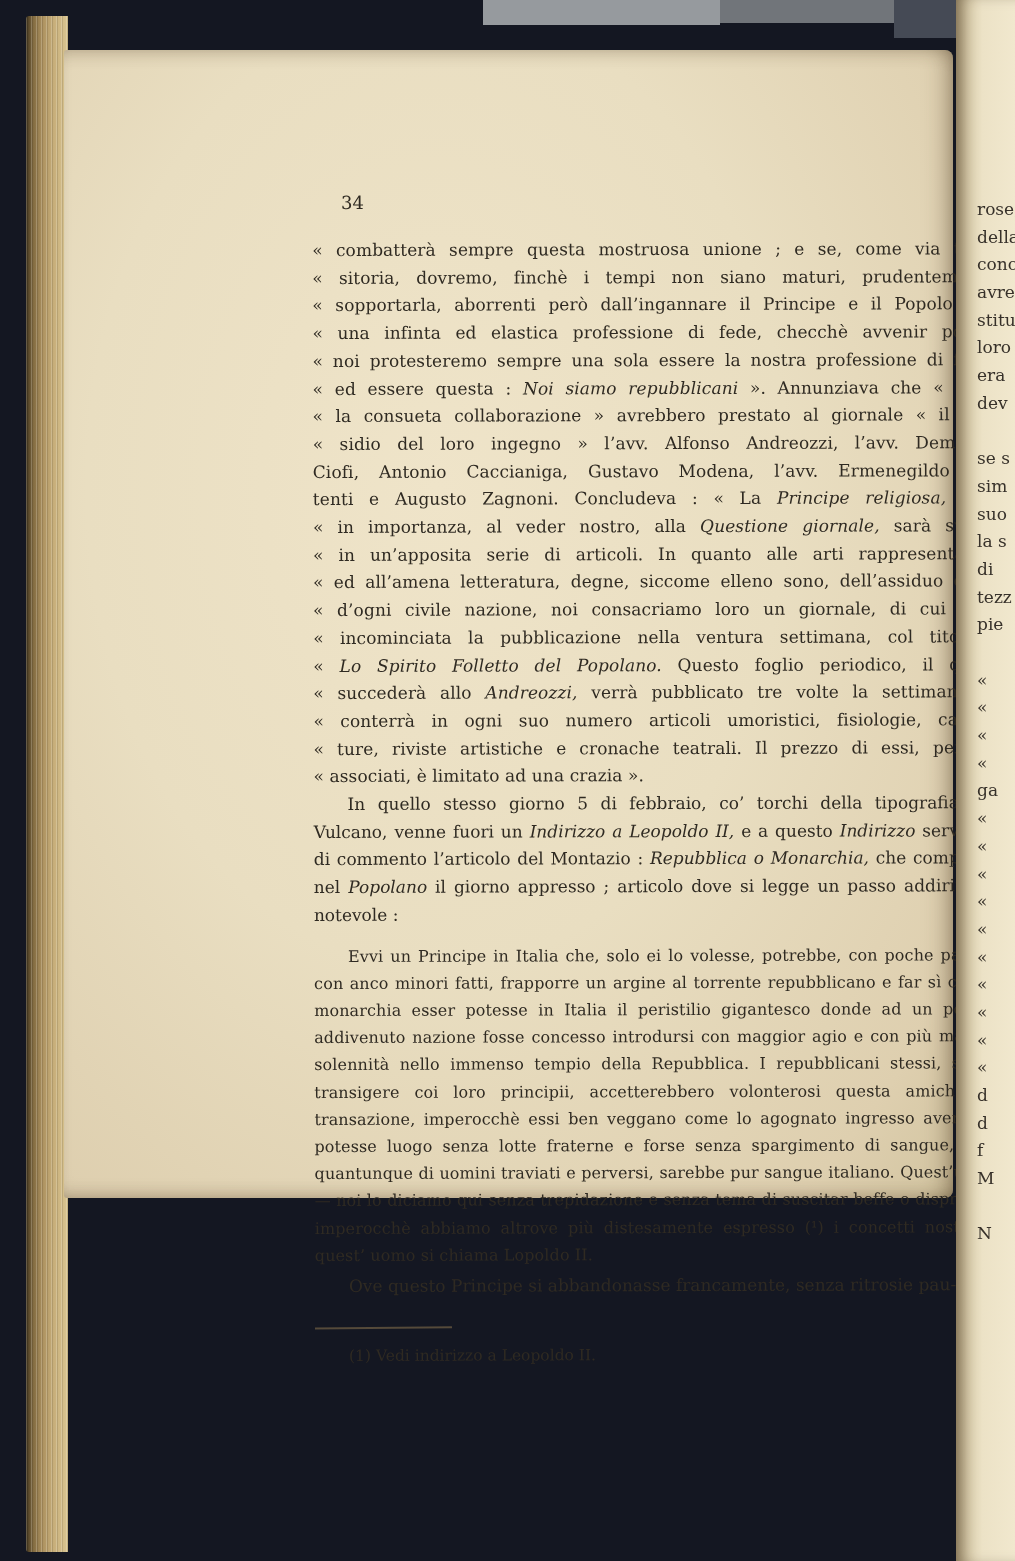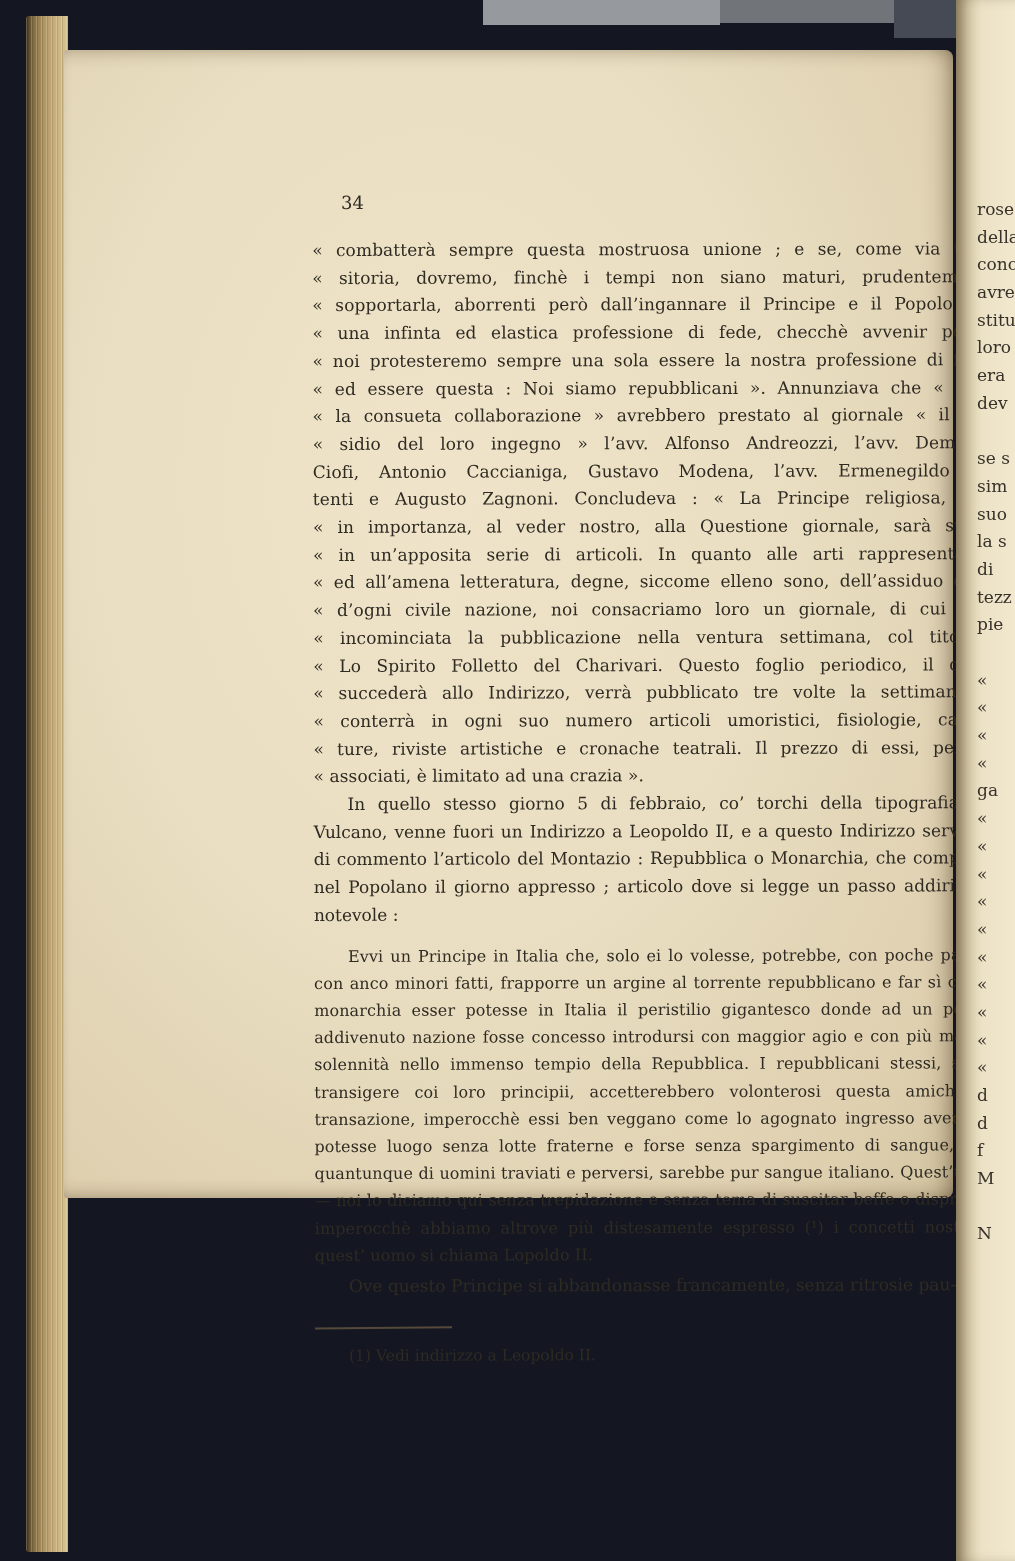--- a/index.html
+++ b/index.html
@@ -68,21 +68,21 @@
   .bq {
     font-size: 16px; line-height: 27.2px; text-align: justify;
     text-indent: 34px; margin: 13px 0 0 0; letter-spacing: 0.1px;
   }
   .para2 { margin-top: 4px; }
   .fnrule {
     width: 137px; height: 0; border-top: 2px solid #554a3a;
     margin: 26px 0 18px 0; transform: rotate(-0.4deg);
   }
   .fn { font-size: 15.5px; padding-left: 34px; margin: 0; }
-  .it { }
+  .it { font-style: italic; }
 </style>
 </head>
 <body>
 
 <div class="artifact art-1"></div>
 <div class="artifact art-2"></div>
 <div class="artifact art-3"></div>
 
 <div class="fore-edge"></div>
 
@@ -99,22 +99,22 @@
         <div>« ed essere questa : <span class="it">Noi siamo repubblicani</span> ». Annunziava che « oltre</div>
         <div>« la consueta collaborazione » avrebbero prestato al giornale « il sus-</div>
         <div>« sidio del loro ingegno » l’avv. Alfonso Andreozzi, l’avv. Demetrio</div>
         <div>Ciofi, Antonio Caccianiga, Gustavo Modena, l’avv. Ermenegildo Po-</div>
         <div>tenti e Augusto Zagnoni. Concludeva : « La <span class="it">Principe religiosa,</span> pari</div>
         <div>« in importanza, al veder nostro, alla <span class="it">Questione giornale,</span> sarà svolta</div>
         <div>« in un’apposita serie di articoli. In quanto alle arti rappresentative</div>
         <div>« ed all’amena letteratura, degne, siccome elleno sono, dell’assiduo culto</div>
         <div>« d’ogni civile nazione, noi consacriamo loro un giornale, di cui sarà</div>
         <div>« incominciata la pubblicazione nella ventura settimana, col titolo :</div>
-        <div>« <span class="it">Lo Spirito Folletto del Charivari.</span> Questo foglio periodico, il quale</div>
-        <div>« succederà allo <span class="it">Indirizzo,</span> verrà pubblicato tre volte la settimana, e</div>
+        <div>« <span class="it">Lo Spirito Folletto del Popolano.</span> Questo foglio periodico, il quale</div>
+        <div>« succederà allo <span class="it">Andreozzi,</span> verrà pubblicato tre volte la settimana, e</div>
         <div>« conterrà in ogni suo numero articoli umoristici, fisiologie, carica-</div>
         <div>« ture, riviste artistiche e cronache teatrali. Il prezzo di essi, per gli</div>
         <div>« associati, è limitato ad una crazia ».</div>
       </div>
 
     <p class="para">In quello stesso giorno 5 di febbraio, co’ torchi della tipografia del Vulcano, venne fuori un <span class="it">Indirizzo a Leopoldo II,</span> e a questo <span class="it">Indirizzo</span> servì poi di commento l’articolo del Montazio : <span class="it">Repubblica o Monarchia,</span> che comparve nel <span class="it">Popolano</span> il giorno appresso ; articolo dove si legge un passo addirittura notevole :</p>
 
     <p class="bq">Evvi un Principe in Italia che, solo ei lo volesse, potrebbe, con poche parole, con anco minori fatti, frapporre un argine al torrente repubblicano e far sì che la monarchia esser potesse in Italia il peristilio gigantesco donde ad un popolo addivenuto nazione fosse concesso introdursi con maggior agio e con più matura solennità nello immenso tempio della Repubblica. I repubblicani stessi, senza transigere coi loro principii, accetterebbero volonterosi questa amichevole transazione, imperocchè essi ben veggano come lo agognato ingresso aver non potesse luogo senza lotte fraterne e forse senza spargimento di sangue, che, quantunque di uomini traviati e perversi, sarebbe pur sangue italiano. Quest’uomo — noi lo diciamo qui senza trepidazione e senza tema di suscitar beffe o disprezzo, imperocchè abbiamo altrove più distesamente espresso (¹) i concetti nostri — quest’ uomo si chiama Lopoldo II.</p>
 
     <p class="para para2">Ove questo Principe si abbandonasse francamente, senza ritrosie pau-</p>

